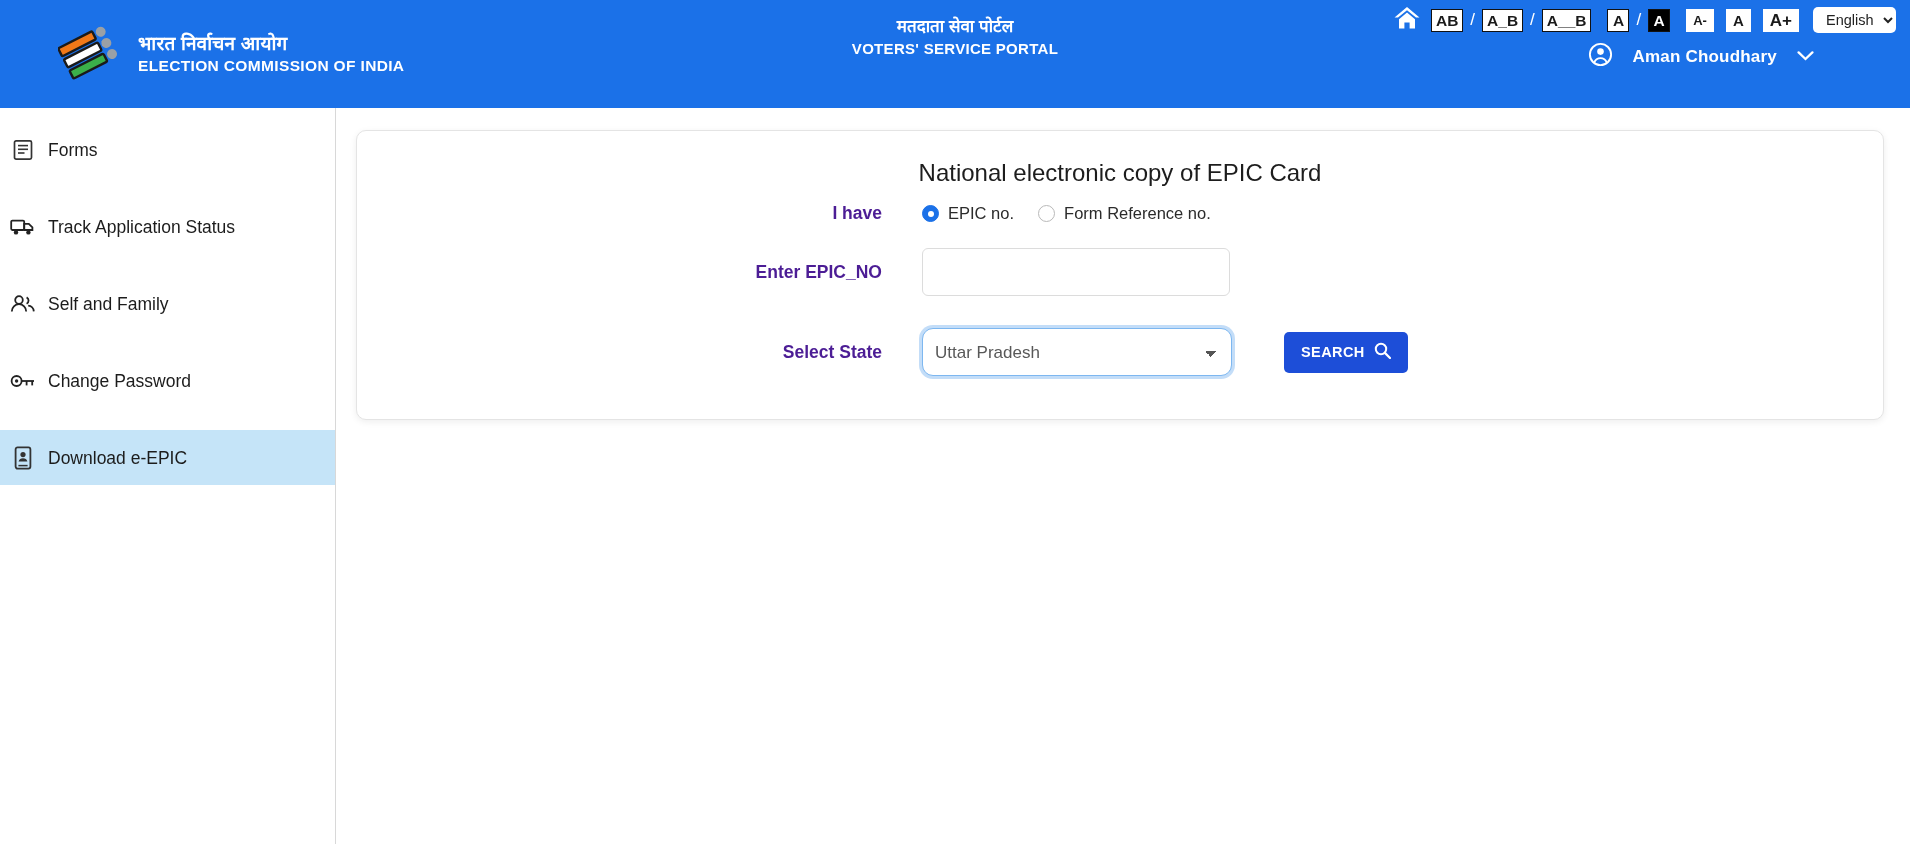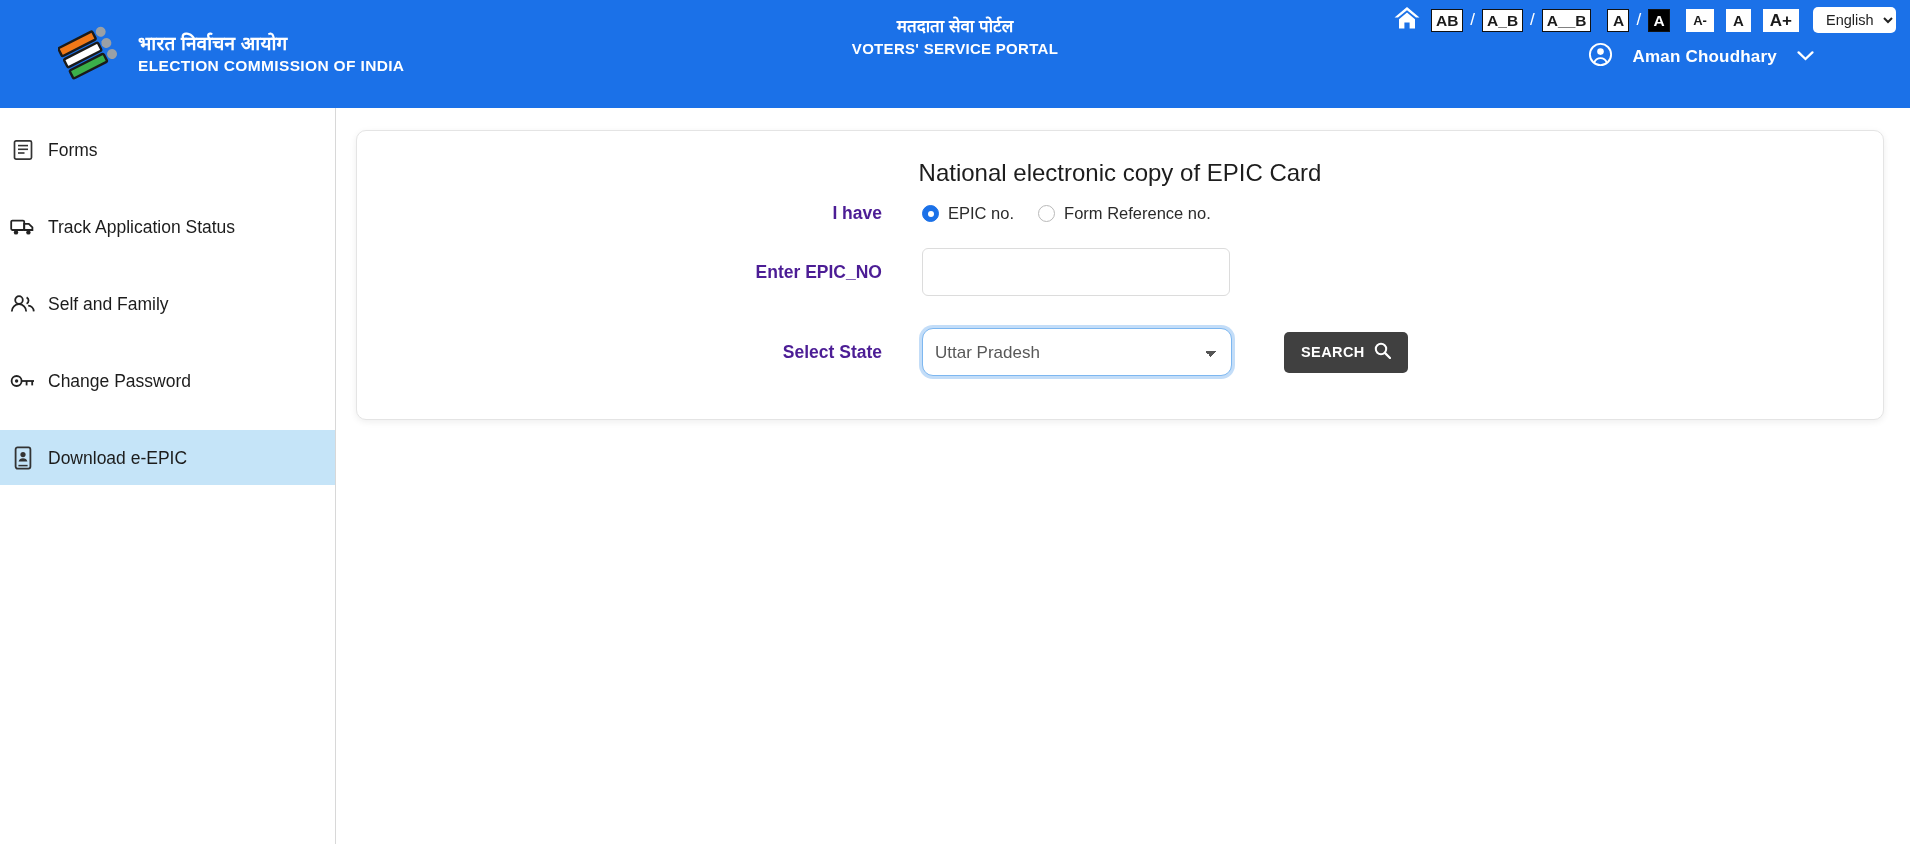--- a/index.html
+++ b/index.html
@@ -217,21 +217,21 @@
     background-position:
       calc(100% - 20px) 22px,
       calc(100% - 14px) 22px;
     background-size: 6px 6px, 6px 6px;
     background-repeat: no-repeat;
     cursor: pointer;
   }
   .search-btn {
     margin-left: 52px;
     height: 41px;
-    background: #404040;
+    background: #1d4ed8;
     border: none; border-radius: 5px;
     color: #ffffff;
     font-size: 14.5px; font-weight: 700;
     letter-spacing: .4px;
     padding: 0 17px;
     display: flex; align-items: center; gap: 9px;
     cursor: pointer;
     font-family: "Liberation Sans", sans-serif;
   }
 </style>

